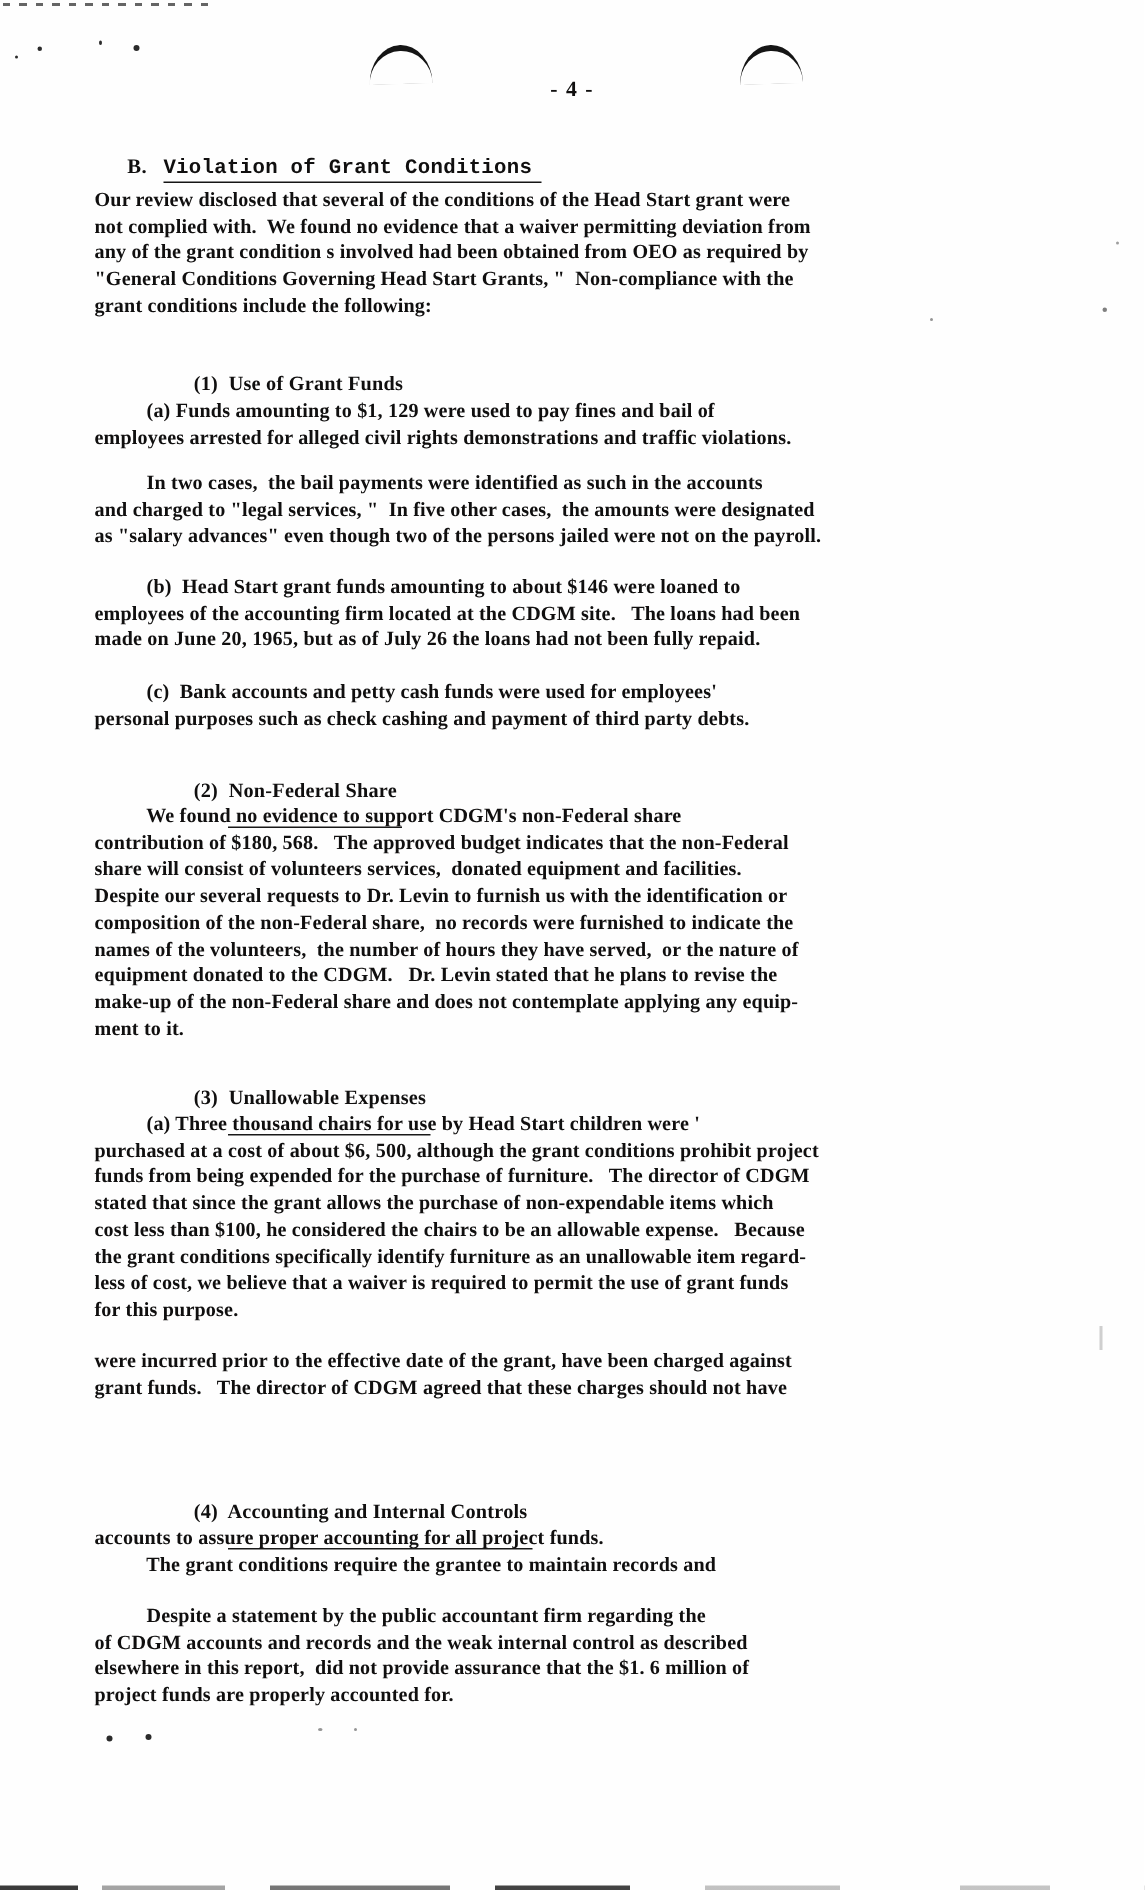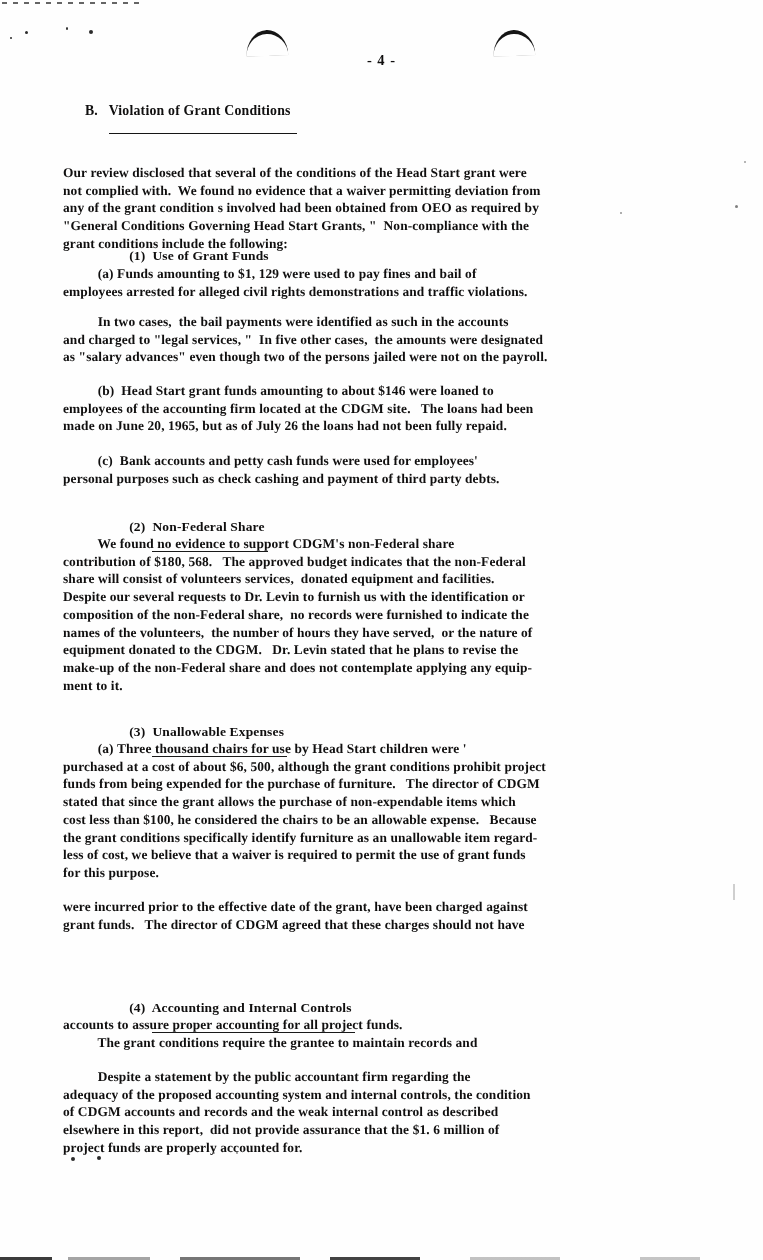--- a/index.html
+++ b/index.html
@@ -103,22 +103,23 @@
 
   .heading {
     position: absolute;
     font-size: 13.8px;
     font-weight: bold;
     letter-spacing: .2px;
     white-space: pre;
   }
   .heading .uline {
     border-bottom: 1.6px solid #151515;
-    padding-bottom: 15px;
+    padding-bottom: 1px;
     padding-right: 6px;
+    font-family: Liberation Mono, monospace;
   }
   .sub-heading {
     position: absolute;
     font-size: 13.5px;
     font-weight: bold;
     letter-spacing: .15px;
     white-space: pre;
   }
   .sub-heading .uline {
     border-bottom: 1.4px solid #191919;
@@ -158,21 +159,21 @@
   <div class="staple-arc" style="left:493px;top:30px;"></div>
 
   <div class="sheet">
 
     <div class="page-num">- 4 -</div>
 
     <div class="heading" style="left:63px;top:87px;">
       <span>B.</span><span>   </span><span class="uline">Violation of Grant Conditions</span>
     </div>
 
-    <div class="block" style="top:124px;margin-top:40px;">
+    <div class="block" style="top:124px;">
       <span class="ln">Our review disclosed that several of the conditions of the Head Start grant were</span>
       <span class="ln">not complied with.  We found no evidence that a waiver permitting deviation from</span>
       <span class="ln">any of the grant condition s involved had been obtained from OEO as required by</span>
       <span class="ln">"General Conditions Governing Head Start Grants, "  Non-compliance with the</span>
       <span class="ln">grant conditions include the following:</span>
     </div>
 
     <div class="plain-sub" style="left:108px;top:232px;">
       <span>(1)</span><span>  </span><span>Use of Grant Funds</span>
     </div>
@@ -239,20 +240,19 @@
       <span>(4)</span><span>  </span><span class="uline">Accounting and Internal Controls</span>
     </div>
 
     <div class="block" style="top:1016px;">
       <span class="ln">accounts to assure proper accounting for all project funds.</span>
       <span class="ln">          The grant conditions require the grantee to maintain records and</span>
     </div>
 
     <div class="block" style="top:1068px;">
       <span class="ln">          Despite a statement by the public accountant firm regarding the</span>
-      <span class="ln">adequacy of the proposed accounting system and internal controls, the condition</span>
       <span class="ln">of CDGM accounts and records and the weak internal control as described</span>
       <span class="ln">elsewhere in this report,  did not provide assurance that the $1. 6 million of</span>
       <span class="ln">project funds are properly accounted for.</span>
     </div>
 
   </div>
 </div>
 
 </body></html>

